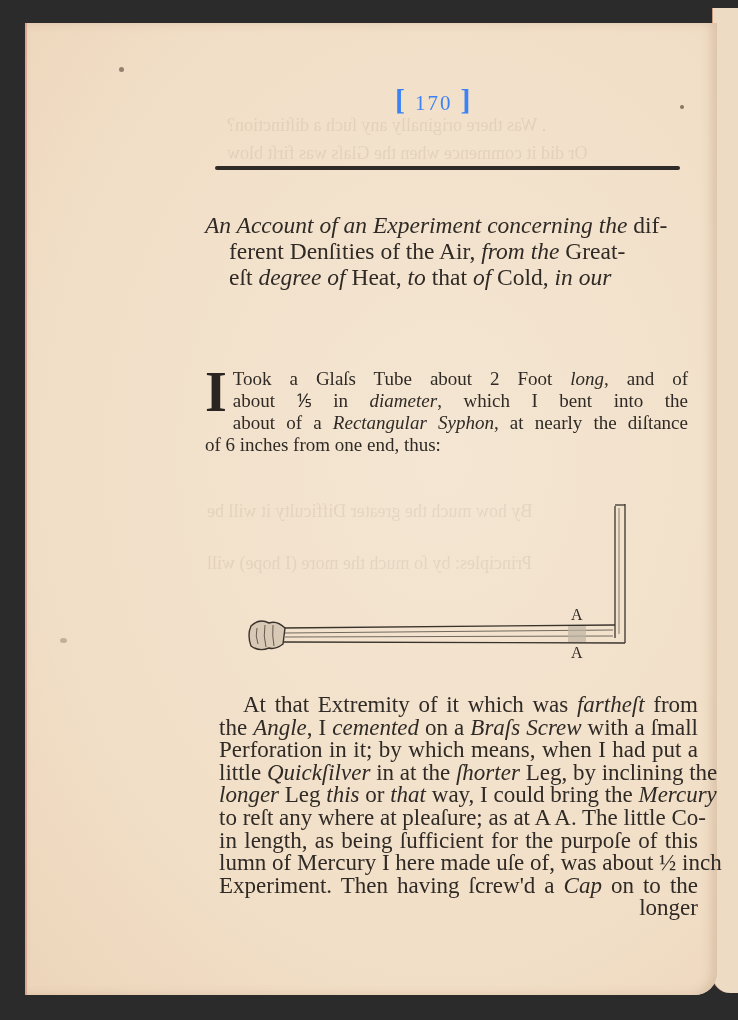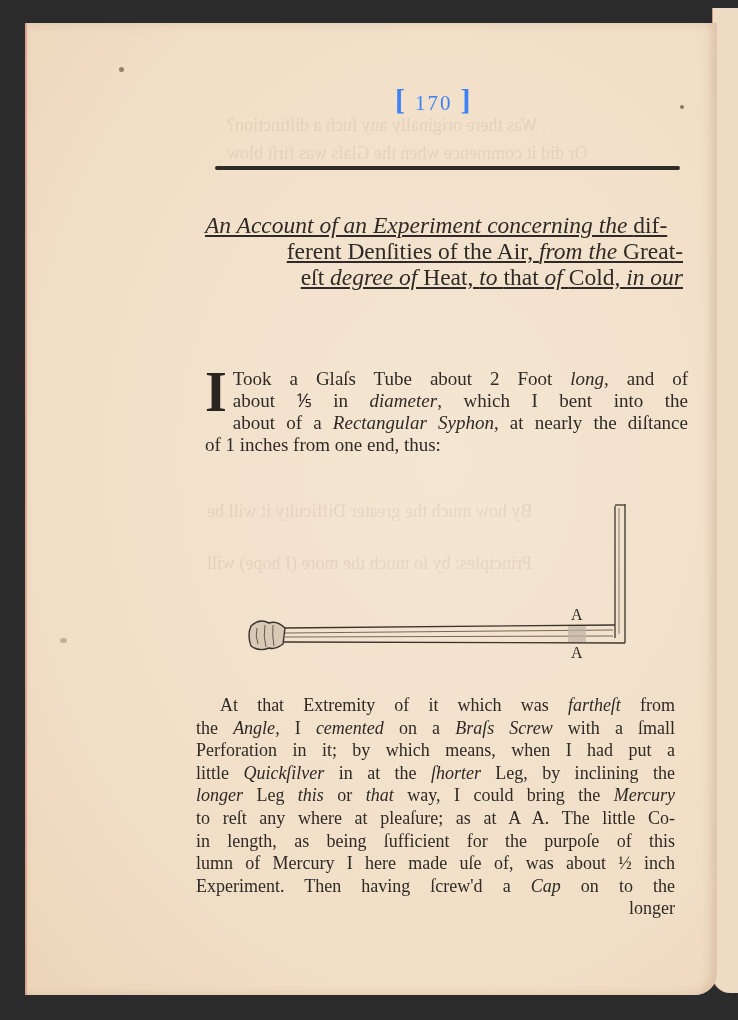--- a/index.html
+++ b/index.html
@@ -33,31 +33,31 @@
     }
     .header .br { font-size: 30px; font-weight: bold; }
     .header .num { font-size: 21px; margin: 0 8px; }
     .rule {
       position: absolute; left: 215px; top: 166px; width: 465px; height: 4px;
       background: #2f2b28; border-radius: 2px;
     }
     .text {
       position: absolute; color: #2f2a25; font-family: "Liberation Serif", serif;
     }
-    .title { left: 205px; top: 212px; width: 478px; font-size: 23.5px; line-height: 26px; text-decoration: underline; }
+    .title { left: 205px; top: 212px; width: 478px; font-size: 23.5px; line-height: 26px; }
     .title .line { display: block; white-space: nowrap; }
-    .title .ind { padding-left: 24px; text-align: right; }
+    .title .ind { padding-left: 24px; }
     .it { font-style: italic; }
     .para1 { left: 205px; top: 368px; width: 483px; font-size: 19px; line-height: 22px; }
     .para1 .line { display: block; white-space: nowrap; text-align: justify; text-align-last: justify; }
     .dropcap {
       float: left; font-size: 56px; line-height: 44px; margin: 2px 6px 0 0;
       font-weight: bold; color: #2a2520;
     }
-    .para2 { left: 196px; top: 694px; width: 479px; font-size: 18px; line-height: 22.6px; }
+    .para2 { left: 219px; top: 694px; width: 479px; font-size: 23px; line-height: 22.6px; }
     .para2 .line { display: block; white-space: nowrap; text-align: justify; text-align-last: justify; }
     .para2 .ind { padding-left: 24px; }
     .para2 .right { text-align: right; text-align-last: right; }
     .diagram { position: absolute; left: 245px; top: 498px; width: 390px; height: 165px; }
   </style>
 </head>
 <body>
 
 <div class="next-page"></div>
 
@@ -82,21 +82,21 @@
     <span class="line"><span class="it">An Account of an Experiment concerning the </span><span>dif-</span></span>
     <span class="line ind"><span>ferent Denſities of the Air, </span><span class="it">from the </span><span>Great-</span></span>
     <span class="line ind"><span>eſt </span><span class="it">degree of </span><span>Heat, </span><span class="it">to </span><span>that </span><span class="it">of </span><span>Cold, </span><span class="it">in our</span></span>
   </div>
 
 <div class="text para1" id="para1">
   <span class="dropcap">I</span>
 <span class="line" style="padding-left: 0px;"><span>Took a Glaſs Tube about 2 Foot </span><span class="it">long</span><span>, and of</span></span>
     <span class="line" style="padding-left: 0px;"><span>about ⅕ in </span><span class="it">diameter</span><span>, which I bent into the</span></span>
     <span class="line"><span>about of a </span><span class="it">Rectangular Syphon</span><span>, at nearly the diſtance</span></span>
-    <span class="line nojust" style="text-align-last: left;"><span>of 1 inches from one end, thus:</span></span>
+    <span class="line nojust" style="text-align-last: left;"><span>of 6 inches from one end, thus:</span></span>
   </div>
 
 <svg class="diagram" viewBox="0 0 390 165">
   <g fill="none" stroke="#3a332c" stroke-width="1.3">
 
     <line x1="370" y1="8" x2="370" y2="140"></line>
     <line x1="380" y1="6" x2="380" y2="145"></line>
     <line x1="370" y1="7" x2="380" y2="7"></line>
     <line x1="374" y1="10" x2="374" y2="136" stroke-width="0.6"></line>
 

